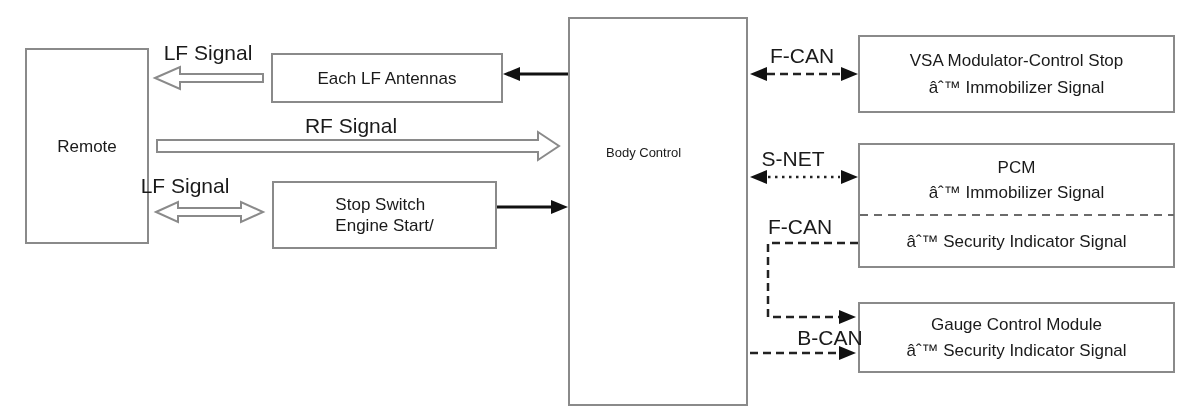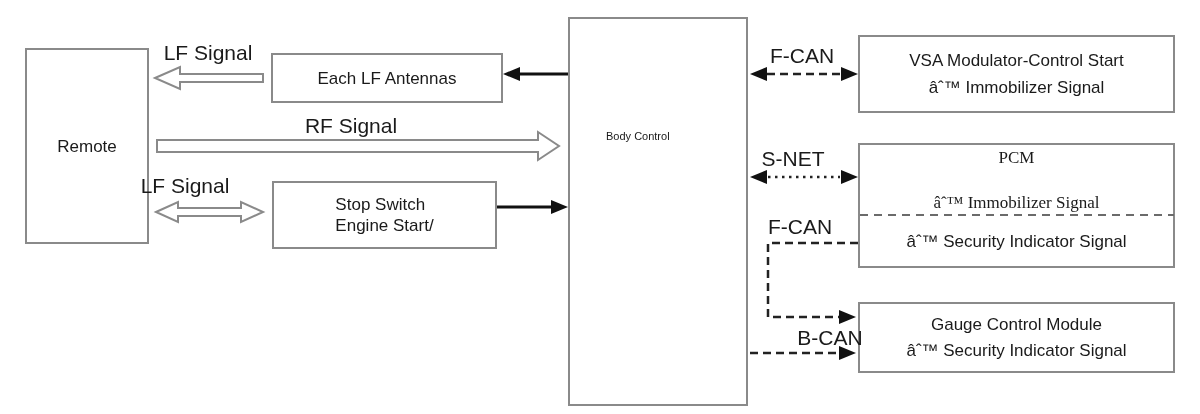--- a/index.html
+++ b/index.html
@@ -8,23 +8,23 @@
     font-family:"Liberation Sans","DejaVu Sans",sans-serif;color:#1a1a1a;
   }
   .box{
     position:absolute;box-sizing:border-box;background:#ffffff;
     border:2px solid #8a8a8a;display:flex;flex-direction:column;
     align-items:center;justify-content:center;text-align:center;
     font-size:17px;line-height:21px;z-index:1;
   }
   .box .inner-left{text-align:left;}
   .rbox{line-height:27px;}
-  .pcm-sec1{position:absolute;left:0;right:0;top:0;height:70px;display:flex;flex-direction:column;align-items:center;justify-content:space-between;line-height:25px;font-family:Liberation Serif, serif;}
+  .pcm-sec1{position:absolute;left:0;right:0;top:0;height:70px;display:flex;flex-direction:column;align-items:center;justify-content:center;line-height:25px;}
   .pcm-sec2{position:absolute;left:0;right:0;top:72px;height:49px;display:flex;align-items:center;justify-content:center;line-height:20px;}
-  .bcm-text{position:absolute;left:36px;top:107px;text-align:left;line-height:21px;font-size:11px;}
+  .bcm-text{position:absolute;left:36px;top:123px;text-align:left;line-height:21px;font-size:13px;}
   .sig-label{
     position:absolute;transform:translate(-50%,-50%);white-space:nowrap;
     font-size:21px;z-index:3;
   }
   svg.overlay{position:absolute;left:0;top:0;z-index:2;pointer-events:none;}
 </style>
 </head>
 <body>
 
 <div id="canvas">
@@ -44,21 +44,21 @@
     </div>
   </div>
 
   <div class="box" style="left:568px;top:17px;width:180px;height:389px;justify-content:flex-start;">
     <div class="bcm-text">
       <div>Body Control</div>
     </div>
   </div>
 
   <div class="box rbox" style="left:858px;top:35px;width:317px;height:78px;">
-    <div>VSA Modulator-Control Start</div>
+    <div>VSA Modulator-Control Stop</div>
     <div>âˆ™ Immobilizer Signal</div>
   </div>
 
   <div class="box" style="left:858px;top:143px;width:317px;height:125px;">
     <div class="pcm-sec1">
       <div>PCM</div>
       <div>âˆ™ Immobilizer Signal</div>
     </div>
     <div class="pcm-sec2">
       <div>âˆ™ Security Indicator Signal</div>

